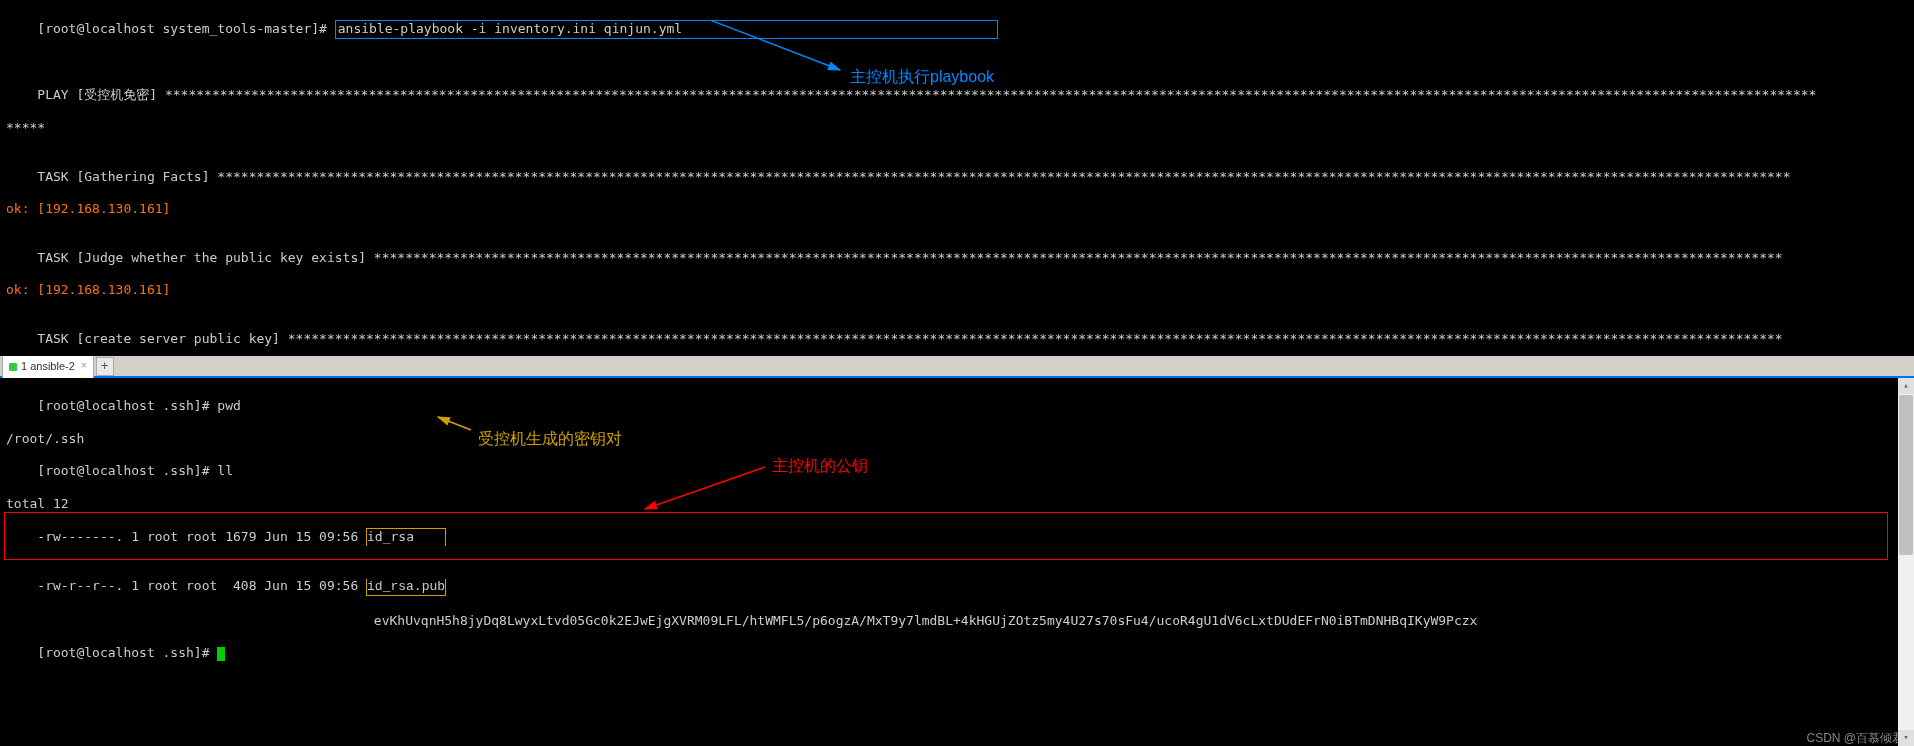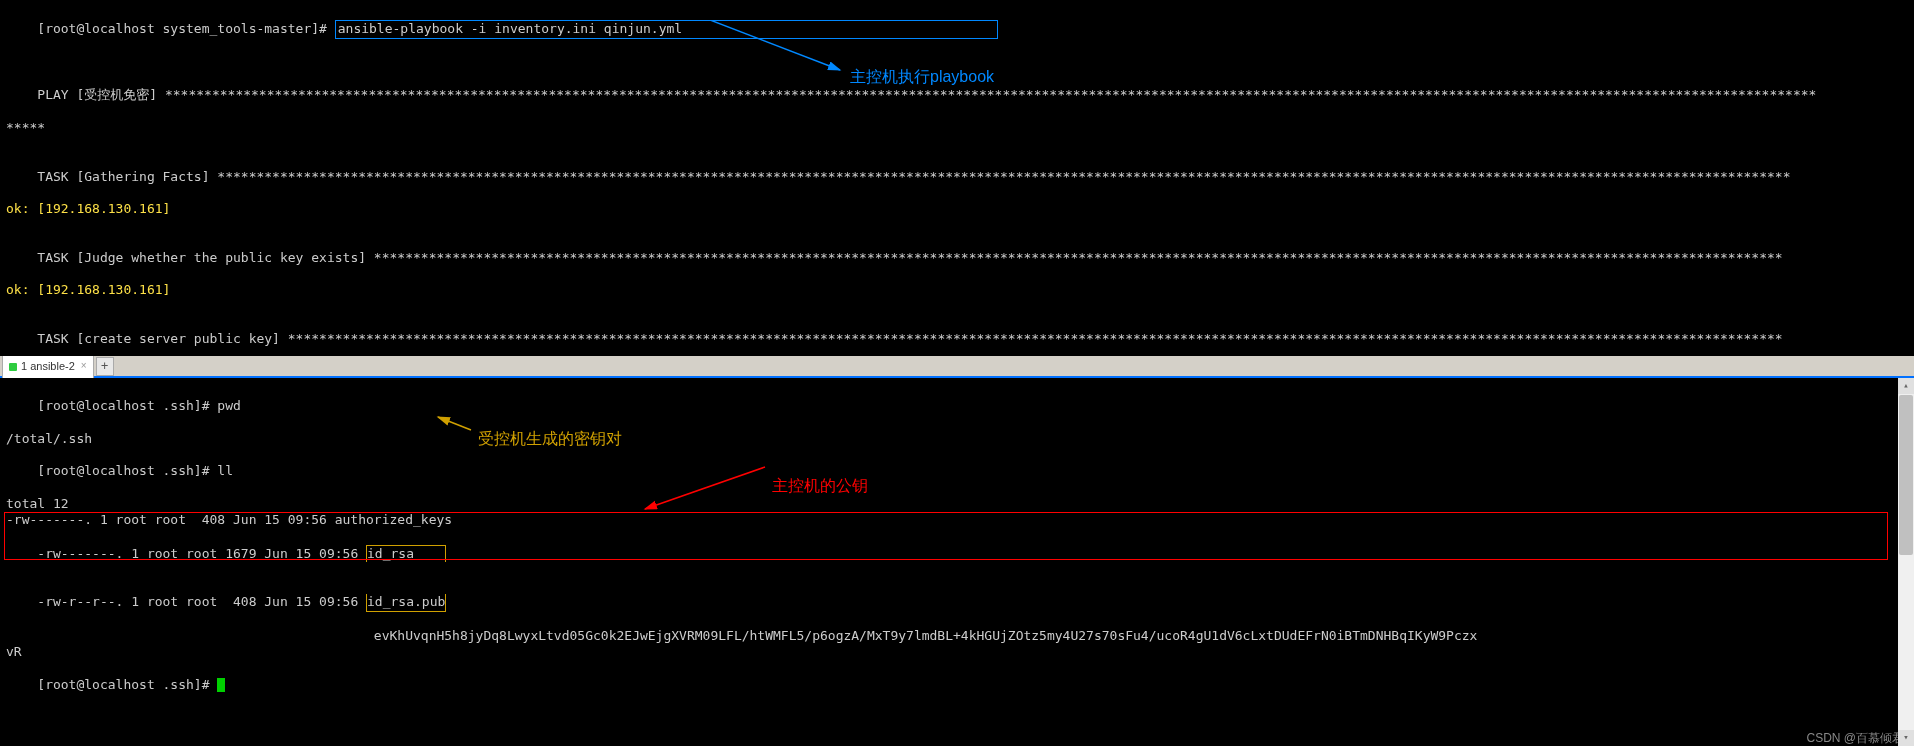--- a/index.html
+++ b/index.html
@@ -67,21 +67,21 @@
       border: 1px solid #aaa;
       cursor: pointer;
     }
     .terminal-bottom {
       background: #000;
       padding: 4px 6px;
       height: 374px;
       position: relative;
       overflow: hidden;
     }
-    .green { color: #fde047; }
+    .green { color: #f97316; }
     .cursor {
       display: inline-block;
       width: 8px;
       height: 14px;
       background: #00d000;
       vertical-align: middle;
     }
     .line { white-space: pre; }
     .highlight-box-blue {
       border: 1px solid #0088ff;
@@ -194,34 +194,32 @@
   </div>
   <div class="tab-add">
       <span>+</span>
     </div>
 </div>
 
 <div class="terminal-bottom">
   <div class="line">
     <span>[root@localhost .ssh]# </span><span>pwd</span>
   </div>
-  <div class="line">/total/.ssh</div>
+  <div class="line">/root/.ssh</div>
   <div class="line">
     <span>[root@localhost .ssh]# </span><span>ll</span>
   </div>
   <div class="line">total 12</div>
-  <div class="line">-rw-------. 1 root root  408 Jun 15 09:56 authorized_keys</div>
   <div class="line">
     <span>-rw-------. 1 root root 1679 Jun 15 09:56 </span><span class="highlight-box-orange" style="border-bottom:none;">id_rsa    </span>
   </div>
   <div class="line">
-    <span>-rw-r--r--. 1 root root  408 Jun 15 09:56 </span><span class="highlight-box-orange" style="border-top:none;">id_rsa.pub</span>
+    <span>-rw-r--r--. 1 root root  408 Jun 15 09:56 </span><span class="highlight-box-orange" style="border-top:none;font-family:Liberation Mono, monospace;">id_rsa.pub</span>
   </div>
   <div class="line"><span>                                               evKhUvqnH5h8jyDq8LwyxLtvd05Gc0k2EJwEjgXVRM09LFL/htWMFL5/p6ogzA/MxT9y7lmdBL+4kHGUjZOtz5my4U27s70sFu4/ucoR4gU1dV6cLxtDUdEFrN0iBTmDNHBqIKyW9Pczx</span></div>
-  <div class="line">vR</div>
   <div class="line">
     <span>[root@localhost .ssh]# </span><span class="cursor"></span>
   </div>
 
   <svg class="arrow" style="left:435px;top:36px;" width="40" height="20">
     <defs>
         <marker id="aho" markerWidth="10" markerHeight="10" refX="8" refY="3" orient="auto">
           <path d="M0,0 L0,6 L9,3 z" fill="#d0a000"></path>
         </marker>
       </defs>
@@ -230,21 +228,21 @@
   <div class="annotation-orange" style="left:478px;top:51px;">受控机生成的密钥对</div>
 
   <svg class="arrow" style="left:640px;top:86px;" width="130" height="50">
     <defs>
         <marker id="ahr" markerWidth="10" markerHeight="10" refX="8" refY="3" orient="auto">
           <path d="M0,0 L0,6 L9,3 z" fill="#ff0000"></path>
         </marker>
       </defs>
     <line x1="125" y1="3" x2="5" y2="45" stroke="#ff0000" stroke-width="1.5" marker-end="url(#ahr)"></line>
   </svg>
-  <div class="annotation-red" style="left:772px;top:78px;margin-top:20px;">主控机的公钥</div>
+  <div class="annotation-red" style="left:772px;top:78px;">主控机的公钥</div>
 
   <div class="highlight-box-red" style="left:4px;top:134px;width:1884px;height:48px;"></div>
 
   <div class="watermark">CSDN @百慕倾君</div>
 </div>
 
 <div class="scrollbar-right">
   <div class="scroll-btn">▴</div>
   <div class="scroll-thumb"></div>
   <div class="scroll-btn" style="position:absolute;bottom:0;">▾</div>

